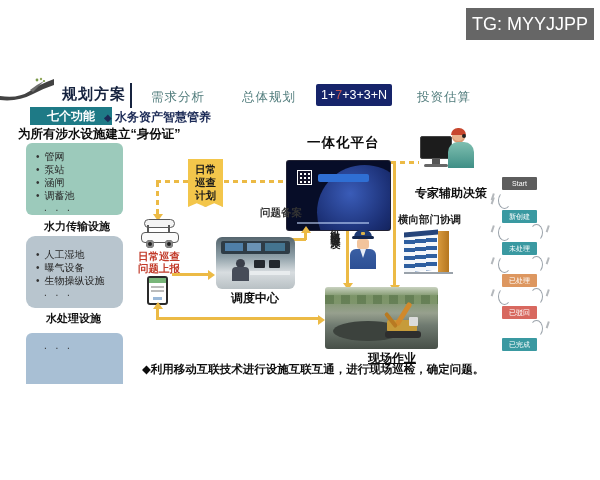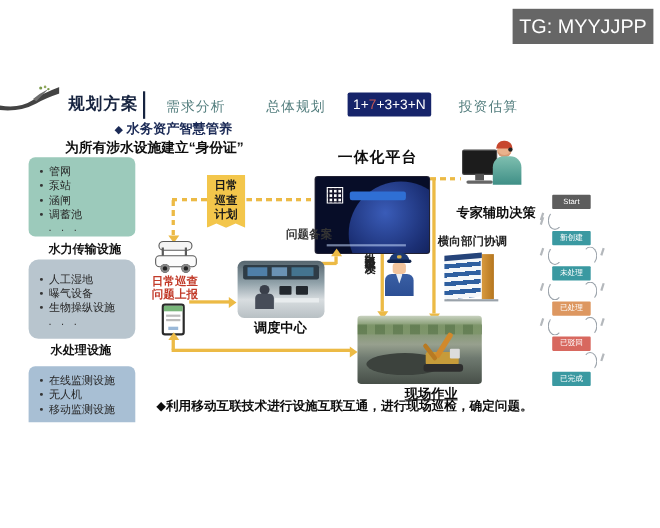--- a/index.html
+++ b/index.html
@@ -8,21 +8,21 @@
   .abs{position:absolute;}
   .wm{background:#666;color:#fff;text-align:center;}
   
   .nav-active{font-size:15px;font-weight:bold;color:#16233f;letter-spacing:1px;}
   .nav-item{font-size:12.5px;color:#527d7d;letter-spacing:1px;}
   .nav-badge{background:#16246a;color:#fff;font-size:12.5px;text-align:center;line-height:22px;border-radius:2px;}
   .nav-badge .hot{color:#c05555;}
   
   .side-header{background:#1e7a86;color:#fff;font-size:12px;font-weight:bold;text-align:center;line-height:18px;}
   .side-note{font-size:12px;font-weight:bold;color:#1b2a56;}
-  .side-heading{font-size:12.5px;font-weight:bold;color:#0d0d0d;margin-left:41px;}
+  .side-heading{font-size:12.5px;font-weight:bold;color:#0d0d0d;}
   .card{border-radius:6px;padding:7px 6px 4px 10px;box-sizing:border-box;}
   .card ul{margin:0;padding:0;list-style:none;}
   .card li{font-size:10px;color:#272727;line-height:13px;}
   .card li:before{content:"•";margin-right:5px;color:#333;}
   .card .more{font-size:10px;color:#333;letter-spacing:3px;margin-left:8px;line-height:12px;}
   .card-label{font-size:11px;font-weight:bold;color:#141414;}
   
   .line-h{background:#ecba45;height:2.5px;}
   .line-v{background:#ecba45;width:2.5px;}
   .dash-h{height:2.5px;background:repeating-linear-gradient(90deg,#ecba45 0 5px,rgba(0,0,0,0) 5px 9px);}
@@ -72,20 +72,21 @@
 
   <div class="abs nav-active" style="left:62px;top:85px;">规划方案</div>
   <div class="abs" style="left:130px;top:83px;width:2px;height:25px;background:#16233f;"></div>
   <div class="abs nav-item" style="left:151px;top:89px;">需求分析</div>
   <div class="abs nav-item" style="left:242px;top:89px;">总体规划</div>
   <div class="abs nav-badge" style="left:316px;top:84px;width:76px;height:22px;">
     <span>1+</span><span class="hot">7</span><span>+3+3+N</span>
   </div>
   <div class="abs nav-item" style="left:417px;top:89px;">投资估算</div>
 
+  <div class="abs side-header" style="left:30px;top:107px;width:82px;height:18px;">七个功能</div>
   <div class="abs side-note" style="left:104px;top:109px;">
     <span style="font-size:10px;color:#1b2a56;">◆</span>
     <span>水务资产智慧管养</span>
   </div>
   <div class="abs side-heading" style="left:18px;top:126px;">为所有涉水设施建立“身份证”</div>
 
   <div class="abs card" style="left:26px;top:143px;width:97px;height:72px;background:#9ccabb;">
     <ul>
       <li>管网</li>
       <li>泵站</li>
@@ -100,25 +101,20 @@
     <ul>
       <li>人工湿地</li>
       <li>曝气设备</li>
       <li>生物操纵设施</li>
     </ul>
     <div class="more">. . .</div>
   </div>
   <div class="abs card-label" style="left:46px;top:311px;">水处理设施</div>
 
   <div class="abs card" style="left:26px;top:333px;width:97px;height:59px;background:#a8bfd4;">
-    <ul>
-      <li>在线监测设施</li>
-      <li>无人机</li>
-      <li>移动监测设施</li>
-    </ul>
     <div class="more">. . .</div>
   </div>
   <div class="abs card-label" style="left:57px;top:394px;">其他设施</div>
 
   <div class="abs dash-h" style="left:156px;top:180px;width:33px;"></div>
   <div class="abs dash-v" style="left:156px;top:182px;height:33px;"></div>
   <div class="abs arr-d" style="left:152.5px;top:214px;"></div>
   <div class="abs dash-h" style="left:224px;top:180px;width:62px;"></div>
   <div class="abs dash-h" style="left:391px;top:161px;width:28px;"></div>
 

